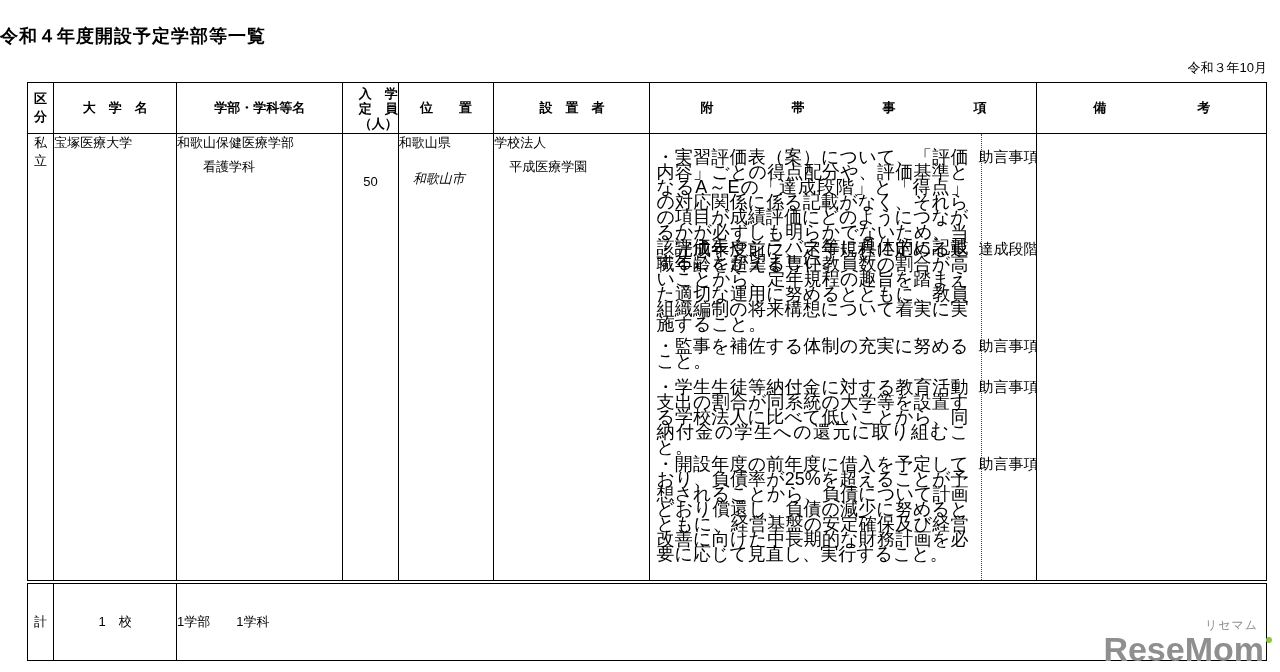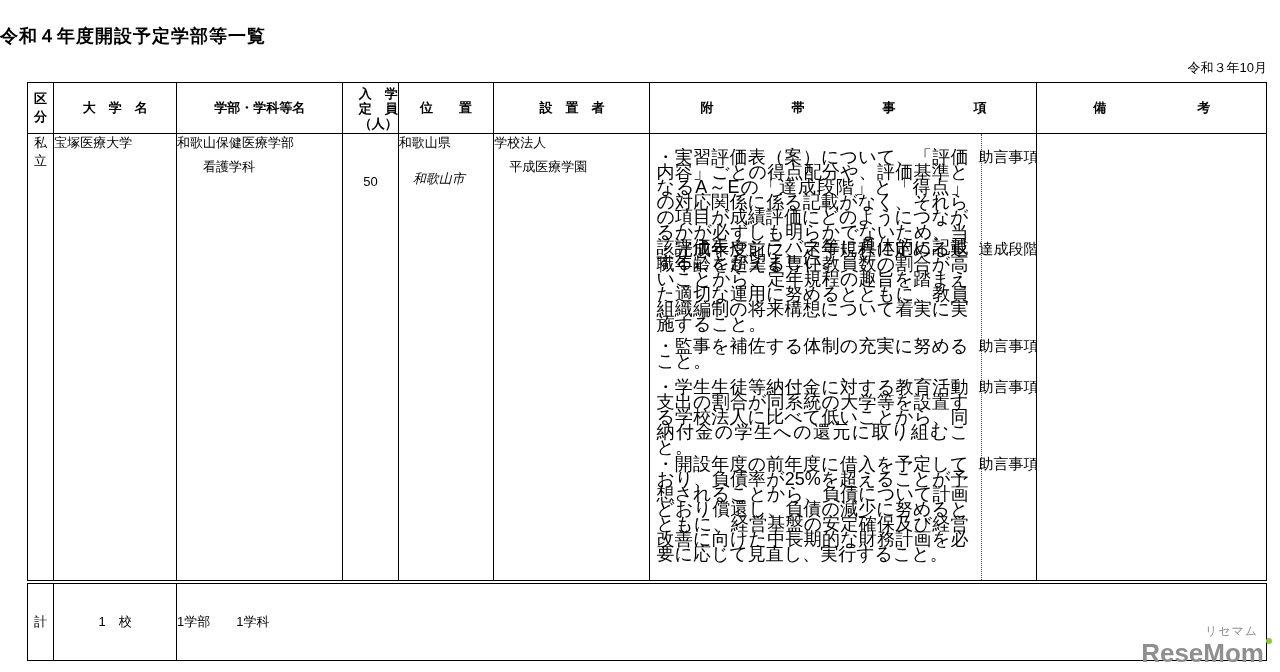--- a/index.html
+++ b/index.html
@@ -102,21 +102,21 @@
   }
   .logo-ruby {
     display: block;
     font-size: 12px;
     color: #8f8f8f;
     letter-spacing: 1px;
     margin-bottom: 1px;
     padding-right: 14px;
   }
   .logo-text {
-    font-size: 26px;
+    font-size: 34px;
     font-weight: bold;
     color: #8f8f8f;
     letter-spacing: 0;
   }
   .logo-dot {
     display: inline-block;
     width: 6px; height: 6px;
     border-radius: 50%;
     background: #8dc63f;
     margin-left: 2px;

